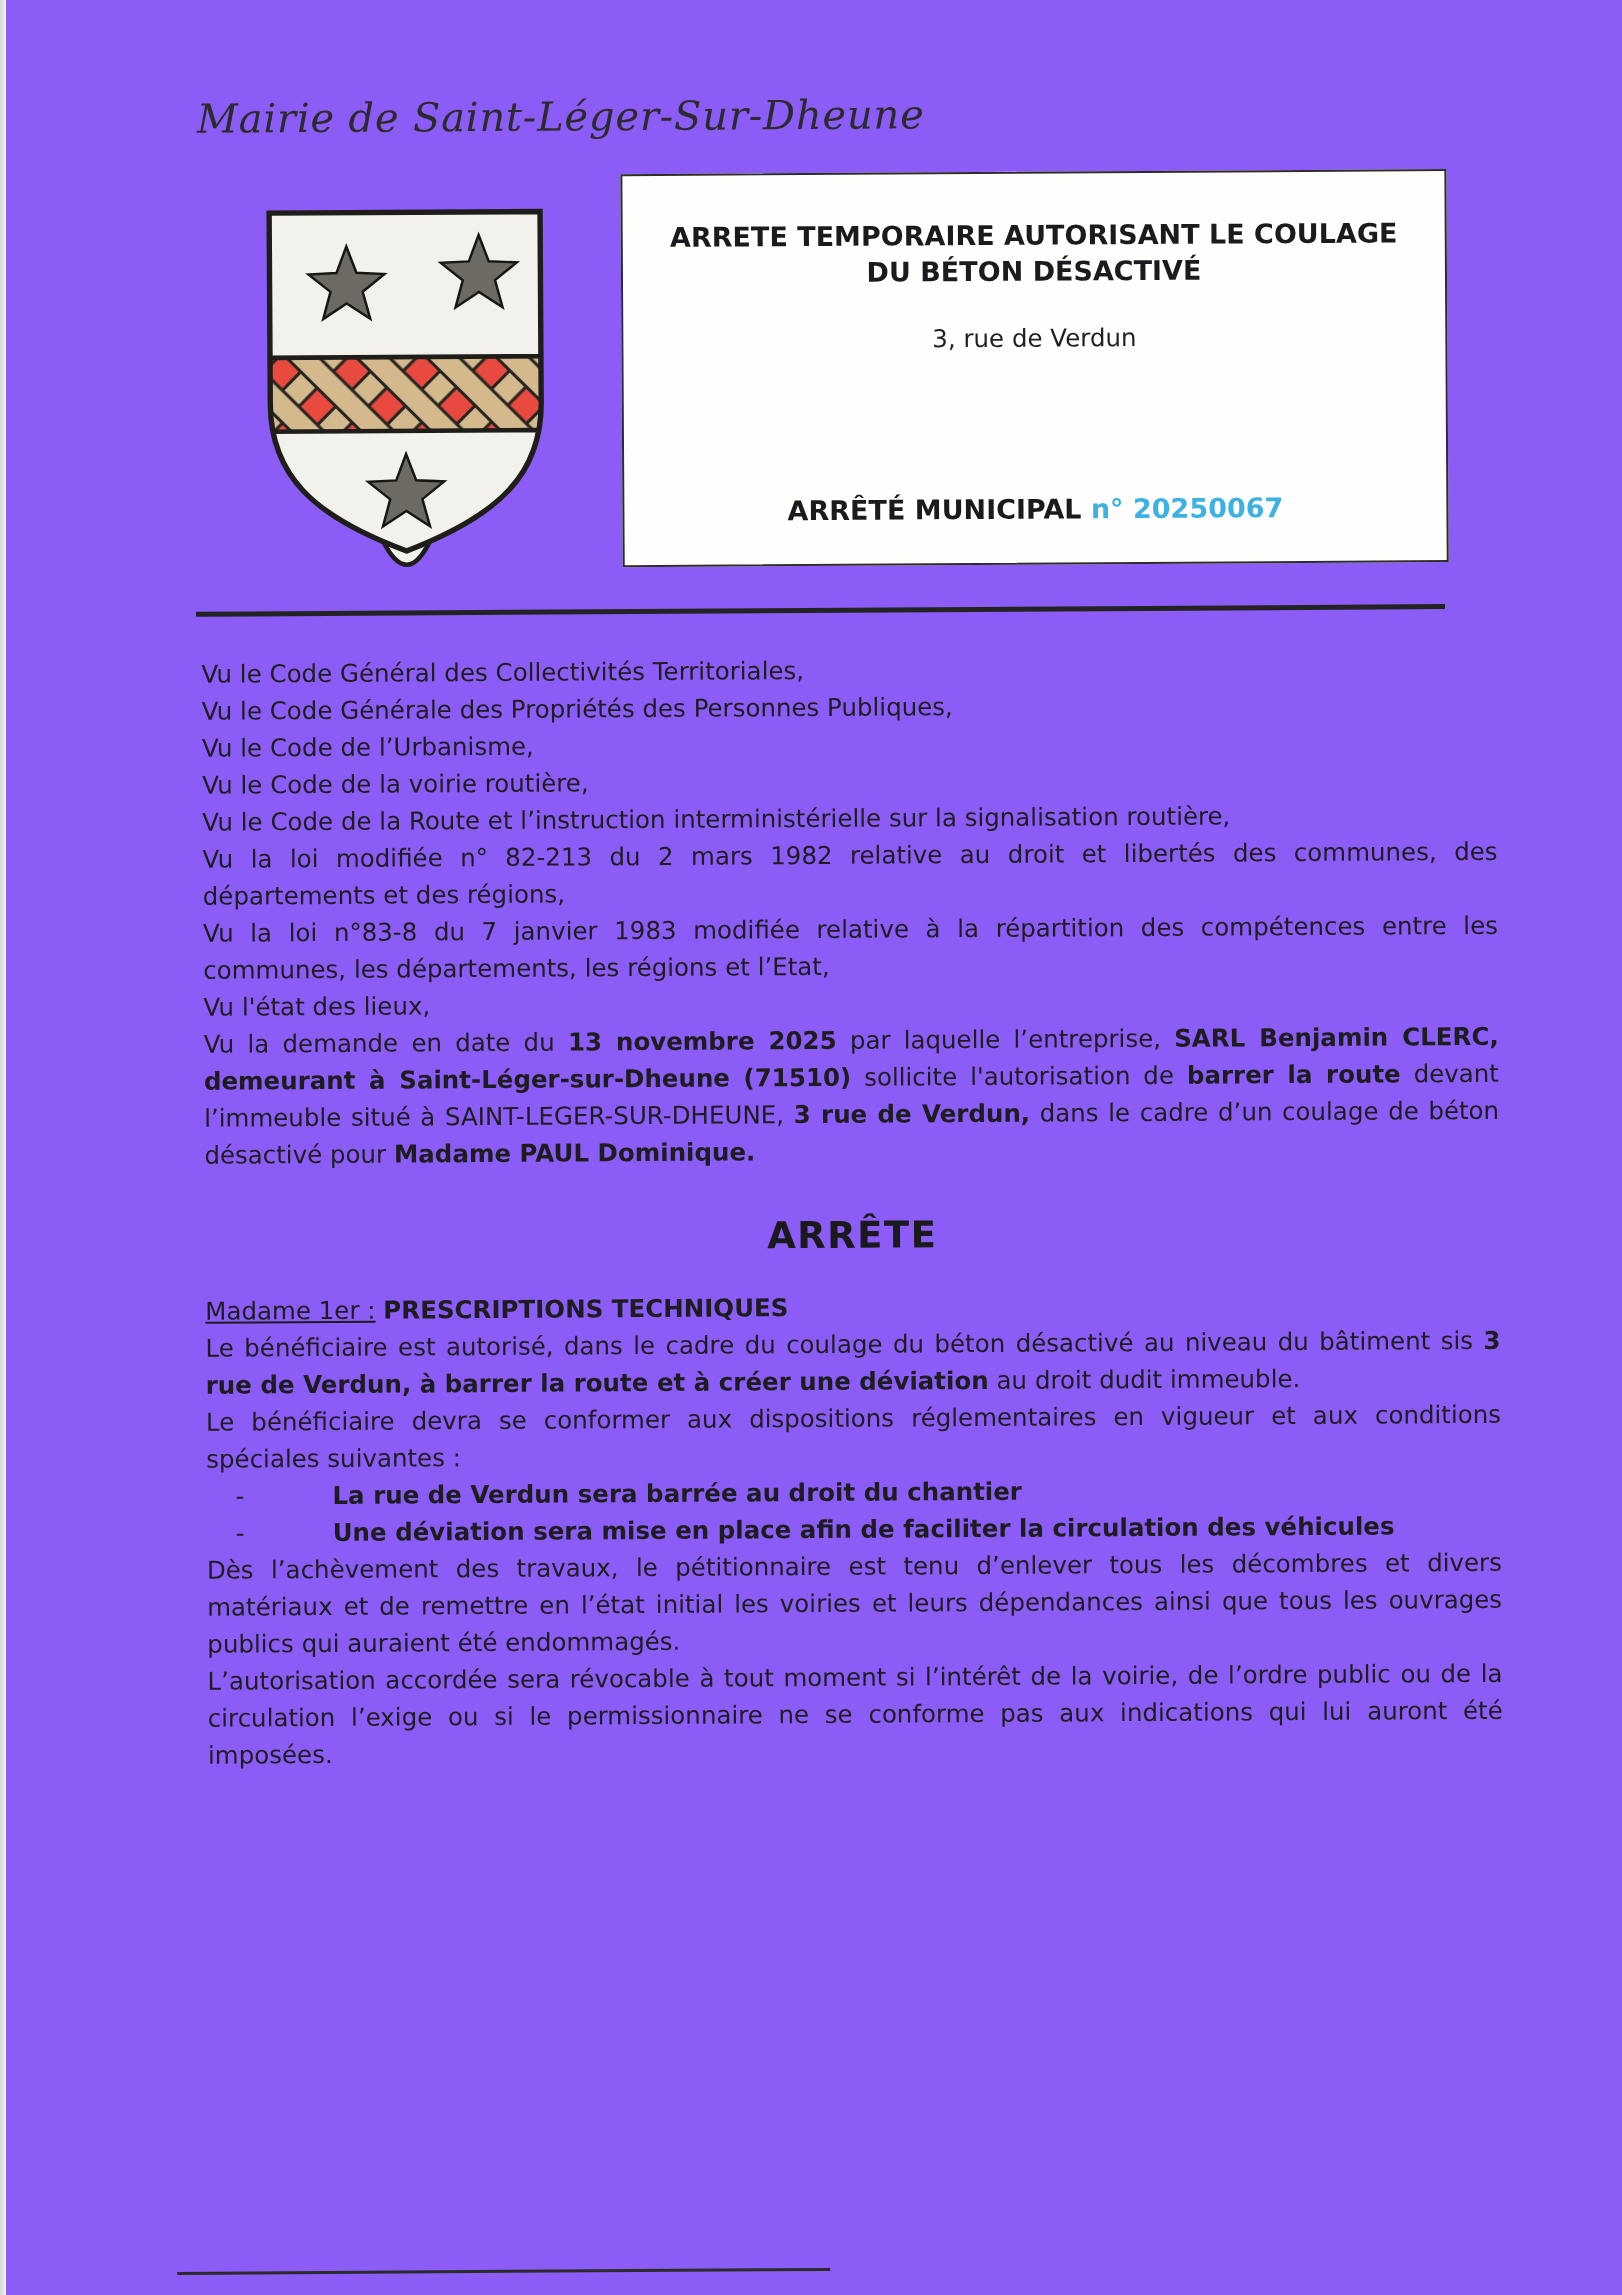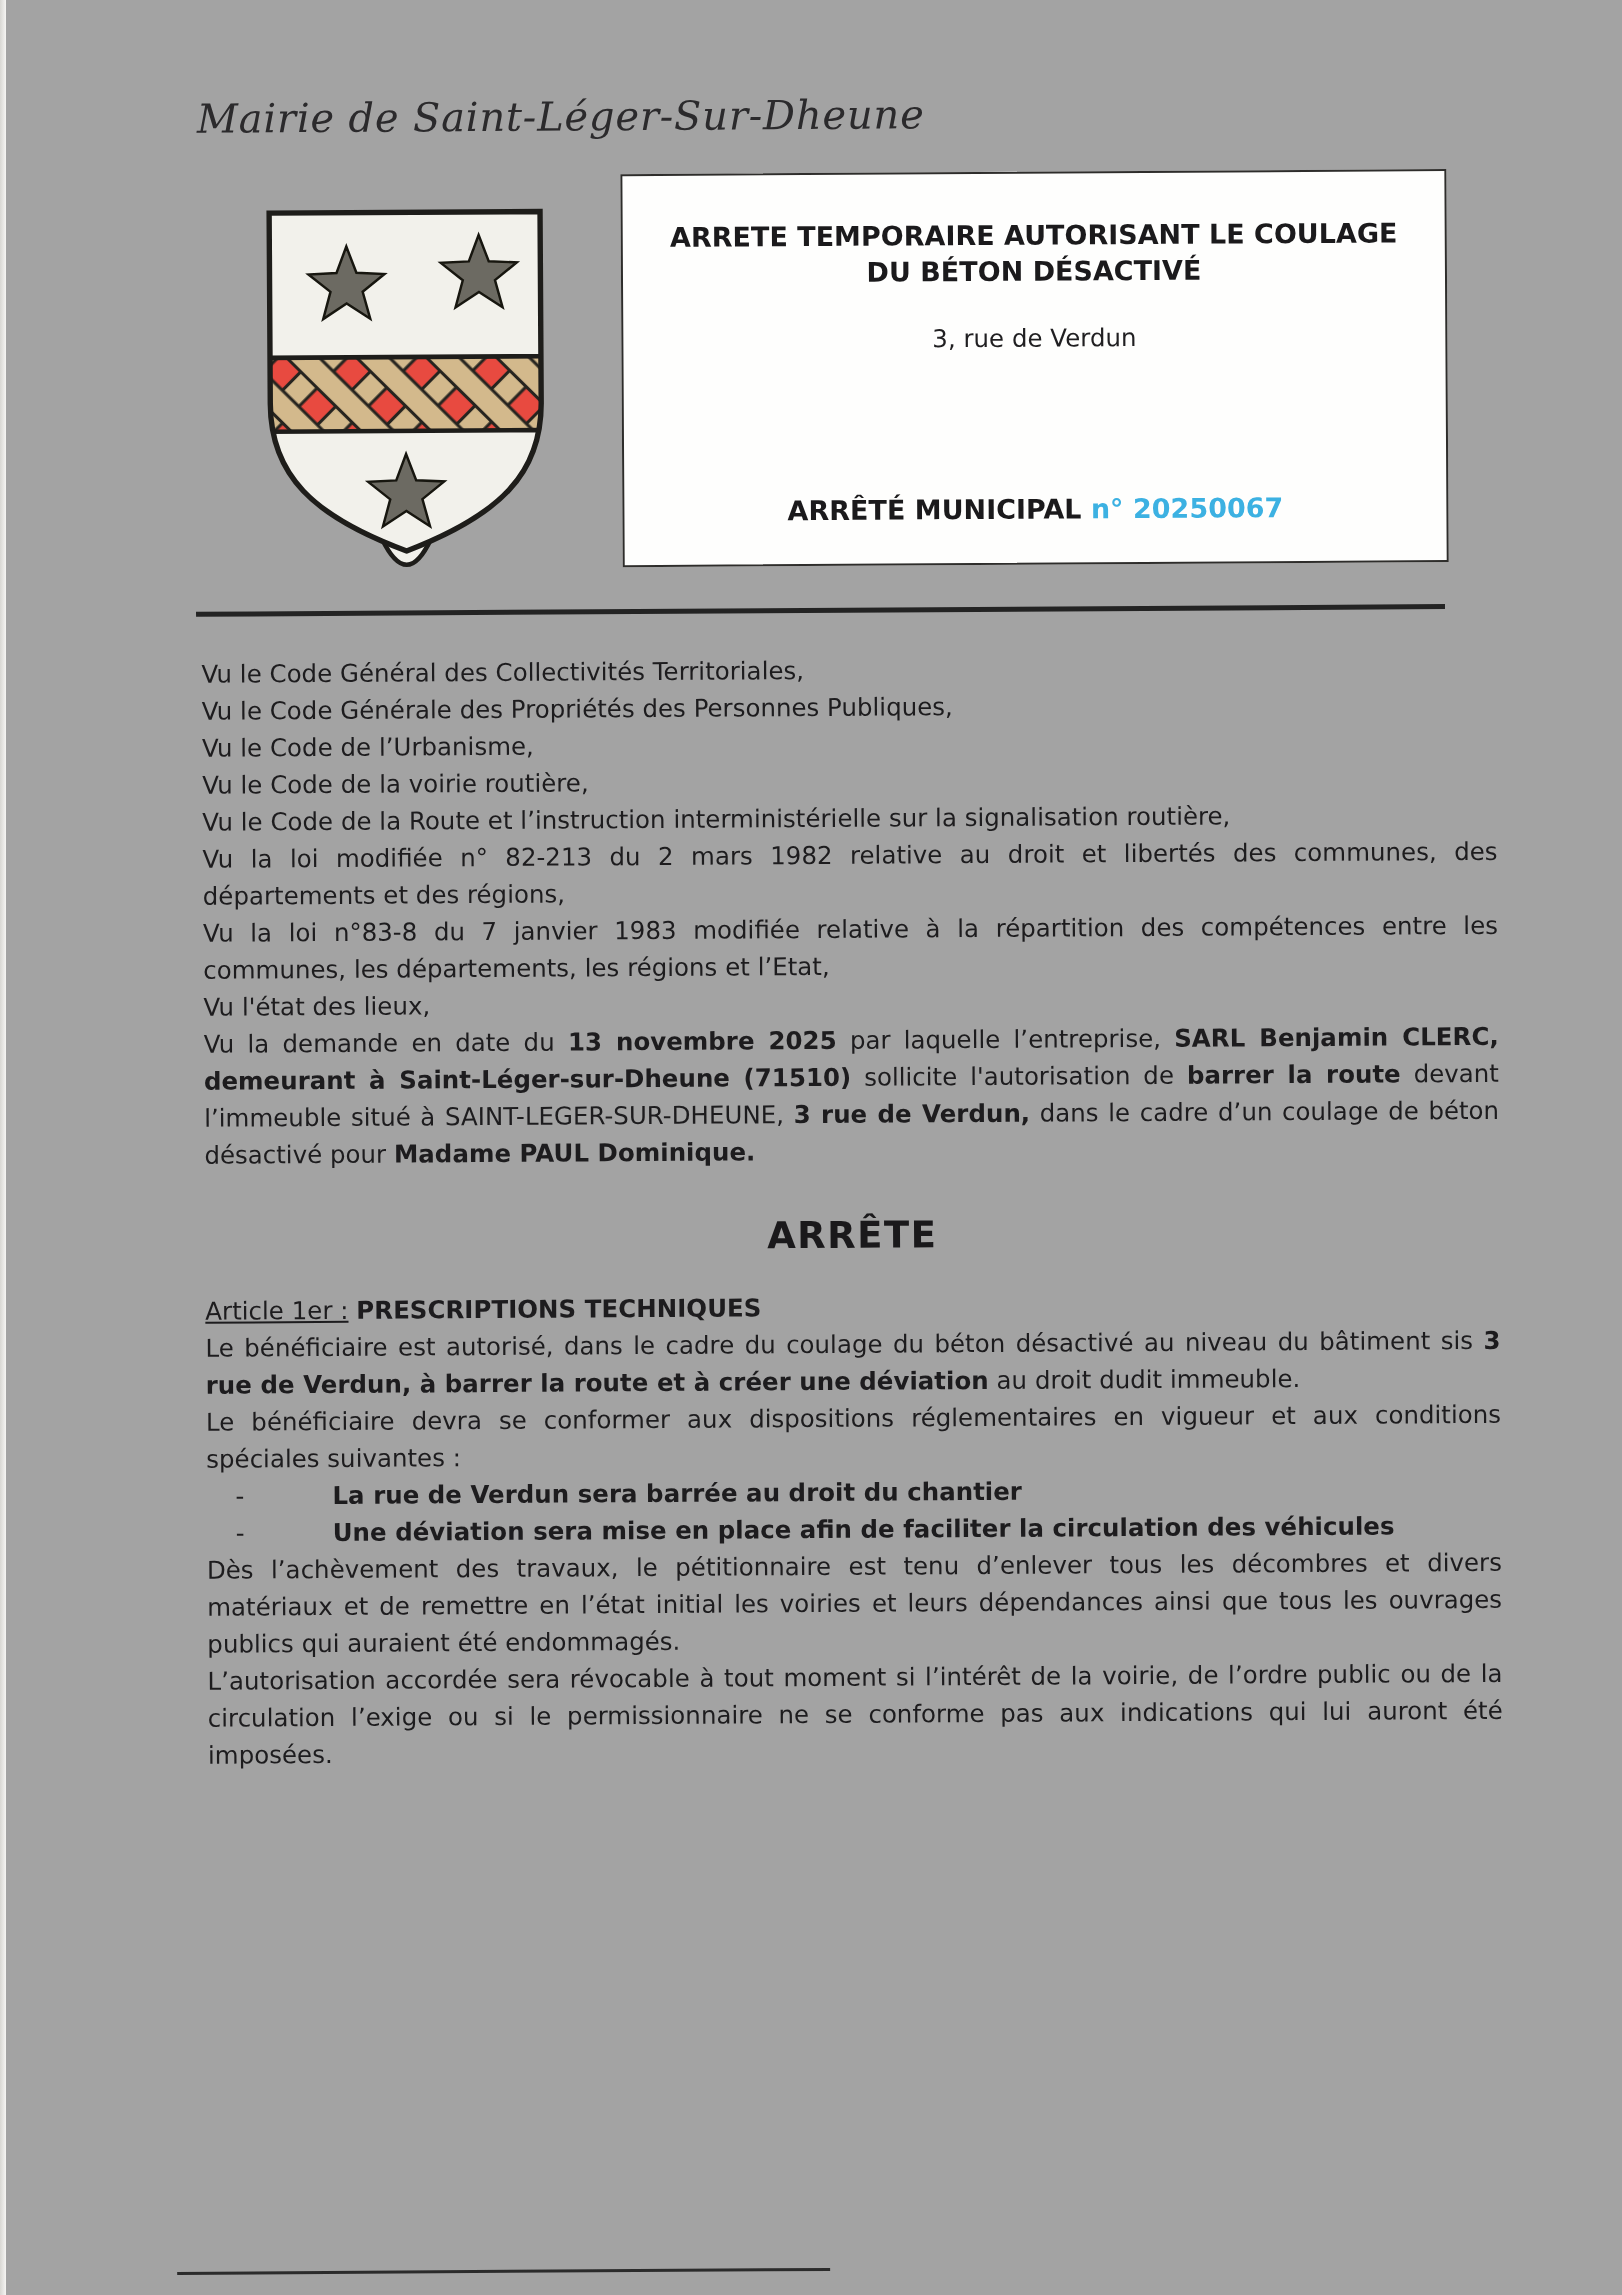--- a/index.html
+++ b/index.html
@@ -1,20 +1,20 @@
 <!DOCTYPE html>
 <html style="--shield-light: #f2f1eb; --shield-red: #e84a40; --shield-tan: #d3b98c; --shield-outline: #1e1d1a; --star-fill: #6c6a62;font-size:12.2px"><head>
 <meta charset="utf-8">
 <style>
   html, body { margin: 0; padding: 0; background: #ffffff; }
   .page {
     position: relative;
     width: 1623px;
     height: 2295px;
-    background: #a3a3a3;
+    background: #8b5cf6;
     overflow: hidden;
     font-family: "DejaVu Sans", "Liberation Sans", sans-serif;
     color: #1d1c1e;
   }
   .edge-strip {
     position: absolute; left: 0; top: 0; width: 6.1px; height: 100%;
     background: linear-gradient(90deg, #d8d7d3, #f6f5f3);
   }
   .scan-content {
     position: absolute; inset: 0;
@@ -126,21 +126,21 @@
       <p class="vu">Vu le Code de la voirie routière,</p>
       <p class="vu">Vu le Code de la Route et l’instruction interministérielle sur la signalisation routière,</p>
       <p class="vu">Vu la loi modifiée n° 82-213 du 2 mars 1982 relative au droit et libertés des communes, des départements et des régions,</p>
       <p class="vu">Vu la loi n°83-8 du 7 janvier 1983 modifiée relative à la répartition des compétences entre les communes, les départements, les régions et l’Etat,</p>
       <p class="vu">Vu l'état des lieux,</p>
 
       <p class="para"><span>Vu la demande en date du </span><span style="font-weight: 700;">13 novembre 2025</span><span> par laquelle l’entreprise, </span><span style="font-weight: 700;">SARL Benjamin CLERC, demeurant à Saint-Léger-sur-Dheune (71510)</span><span> sollicite l'autorisation de </span><span style="font-weight: 700;">barrer la route</span><span> devant l’immeuble situé à SAINT-LEGER-SUR-DHEUNE, </span><span style="font-weight: 700;">3 rue de Verdun,</span><span> dans le cadre d’un coulage de béton désactivé pour </span><span style="font-weight: 700;">Madame PAUL Dominique.</span></p>
 
       <h2 class="arrete-h">ARRÊTE</h2>
 
-      <p class="art-h"><span style="text-decoration: underline;">Article 1er :</span><span> </span><span style="font-weight: 700;">PRESCRIPTIONS TECHNIQUES</span></p>
+      <p class="art-h"><span style="text-decoration: underline;">Madame 1er :</span><span> </span><span style="font-weight: 700;">PRESCRIPTIONS TECHNIQUES</span></p>
       <p><span>Le bénéficiaire est autorisé, dans le cadre du coulage du béton désactivé au niveau du bâtiment sis </span><span style="font-weight: 700;">3 rue de Verdun, à barrer la route et à créer une déviation</span><span> au droit dudit immeuble.</span></p>
 
       <p class="cond">Le bénéficiaire devra se conformer aux dispositions réglementaires en vigueur et aux conditions spéciales suivantes :</p>
 
       <div class="bullet">
         <span class="dash">-</span>
         <span class="btext">La rue de Verdun sera barrée au droit du chantier</span>
       </div>
       <div class="bullet">
         <span class="dash">-</span>

